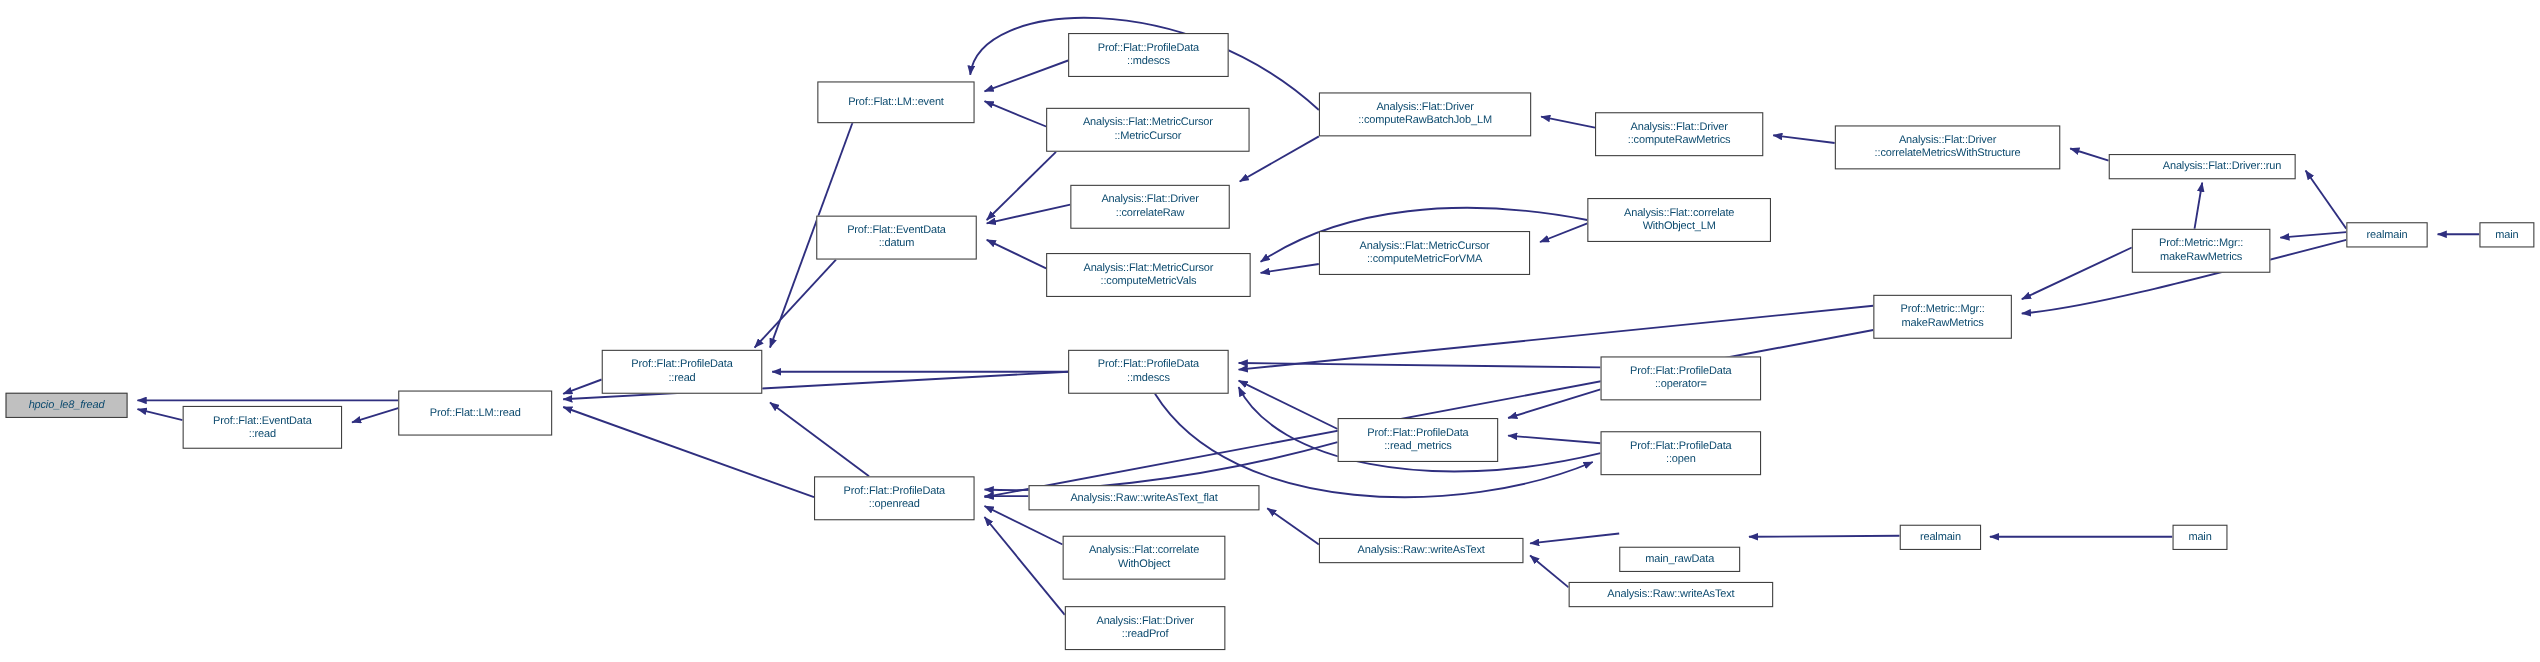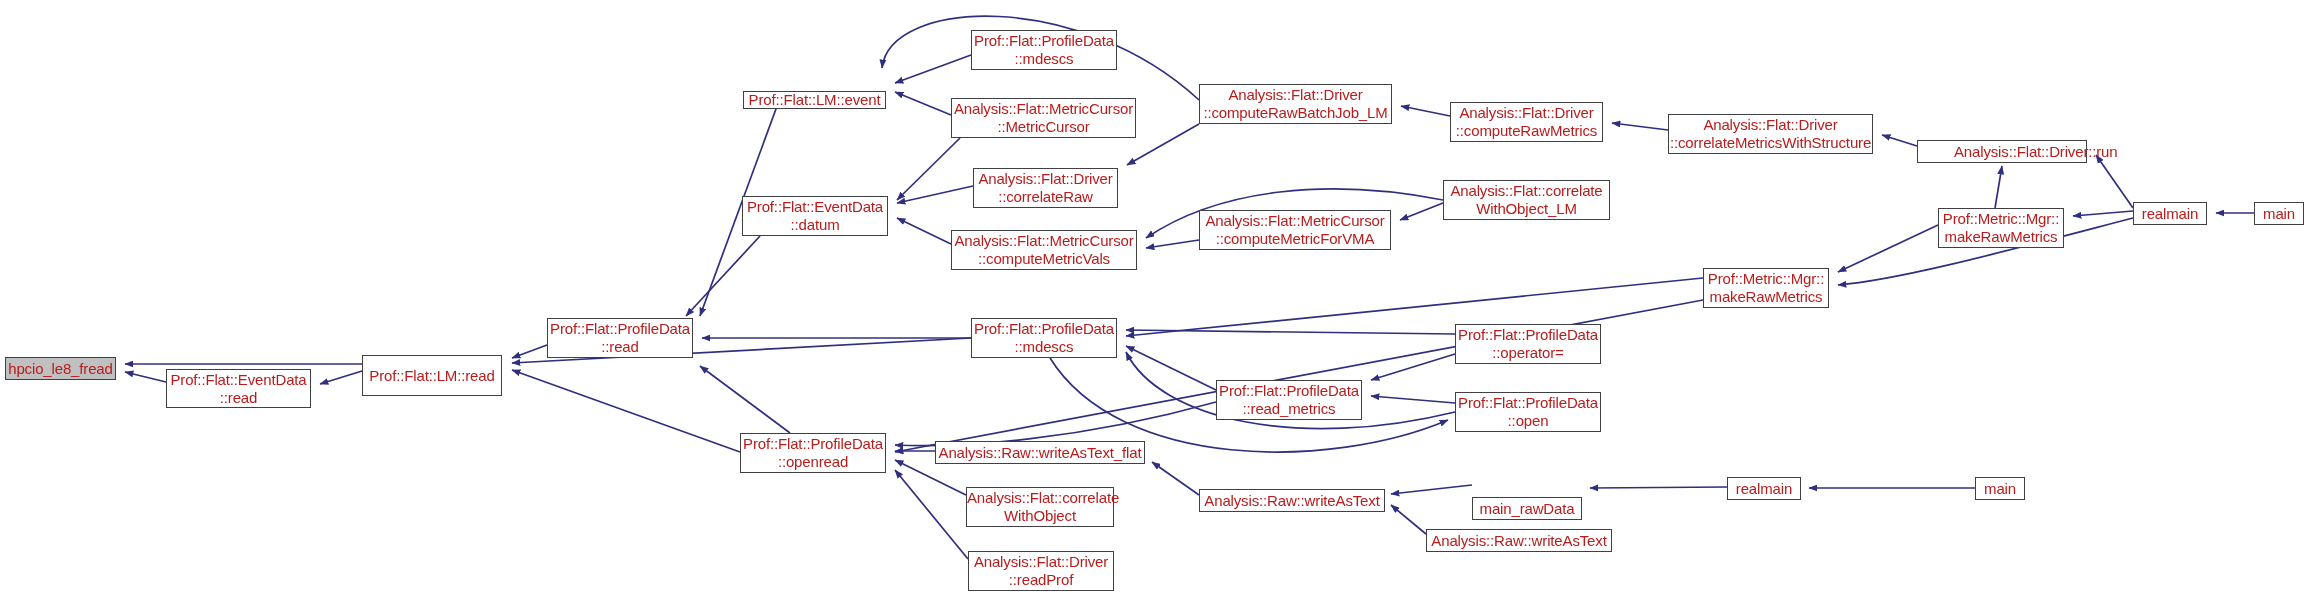--- a/index.html
+++ b/index.html
@@ -21,33 +21,34 @@
     top: 0;
     width: 2309px;
     height: 602px;
     pointer-events: none;
   }
   .node {
     position: absolute;
     box-sizing: border-box;
     border: 1.6px solid #404040;
     background: #ffffff;
-    color: #b91c1c;
+    color: #0c4a6e;
     display: flex;
     align-items: center;
     justify-content: center;
     text-align: center;
     line-height: 1.18;
-    font-size: 15px;
+    font-size: 10px;
     letter-spacing: -0.15px;
     white-space: pre-line;
     z-index: 5;
   }
   .node.highlight {
     background: #c0c0c0;
+    font-style: italic;
   }
   .node-label {
     display: block;
     width: 100%;
     white-space: pre-line;
   }
 </style>
 </head>
 <body>
 
@@ -109,21 +110,21 @@
   </svg>
   <div id="nodes-group">
       <div class="node highlight" style="left: 5px; top: 357px; width: 111px; height: 23px;"><span class="node-label">hpcio_le8_fread</span></div>
       <div class="node" style="left: 166px; top: 369px; width: 145px; height: 39px;"><span class="node-label">Prof::Flat::EventData
 ::read</span></div>
       <div class="node" style="left: 362px; top: 355px; width: 140px; height: 41px;"><span class="node-label">Prof::Flat::LM::read</span></div>
       <div class="node" style="left: 547px; top: 318px; width: 146px; height: 40px;"><span class="node-label">Prof::Flat::ProfileData
 ::read</span></div>
       <div class="node" style="left: 740px; top: 433px; width: 146px; height: 40px;"><span class="node-label">Prof::Flat::ProfileData
 ::openread</span></div>
-      <div class="node" style="left: 743px; top: 91px; width: 143px; height: 18px;"><span class="node-label">Prof::Flat::LM::event</span></div>
+      <div class="node" style="left: 743px; top: 74px; width: 143px; height: 38px;"><span class="node-label">Prof::Flat::LM::event</span></div>
       <div class="node" style="left: 742px; top: 196px; width: 146px; height: 40px;"><span class="node-label">Prof::Flat::EventData
 ::datum</span></div>
       <div class="node" style="left: 971px; top: 318px; width: 146px; height: 40px;"><span class="node-label">Prof::Flat::ProfileData
 ::mdescs</span></div>
       <div class="node" style="left: 971px; top: 30px; width: 146px; height: 40px;"><span class="node-label">Prof::Flat::ProfileData
 ::mdescs</span></div>
       <div class="node" style="left: 951px; top: 98px; width: 185px; height: 40px;"><span class="node-label">Analysis::Flat::MetricCursor
 ::MetricCursor</span></div>
       <div class="node" style="left: 973px; top: 168px; width: 145px; height: 40px;"><span class="node-label">Analysis::Flat::Driver
 ::correlateRaw</span></div>

